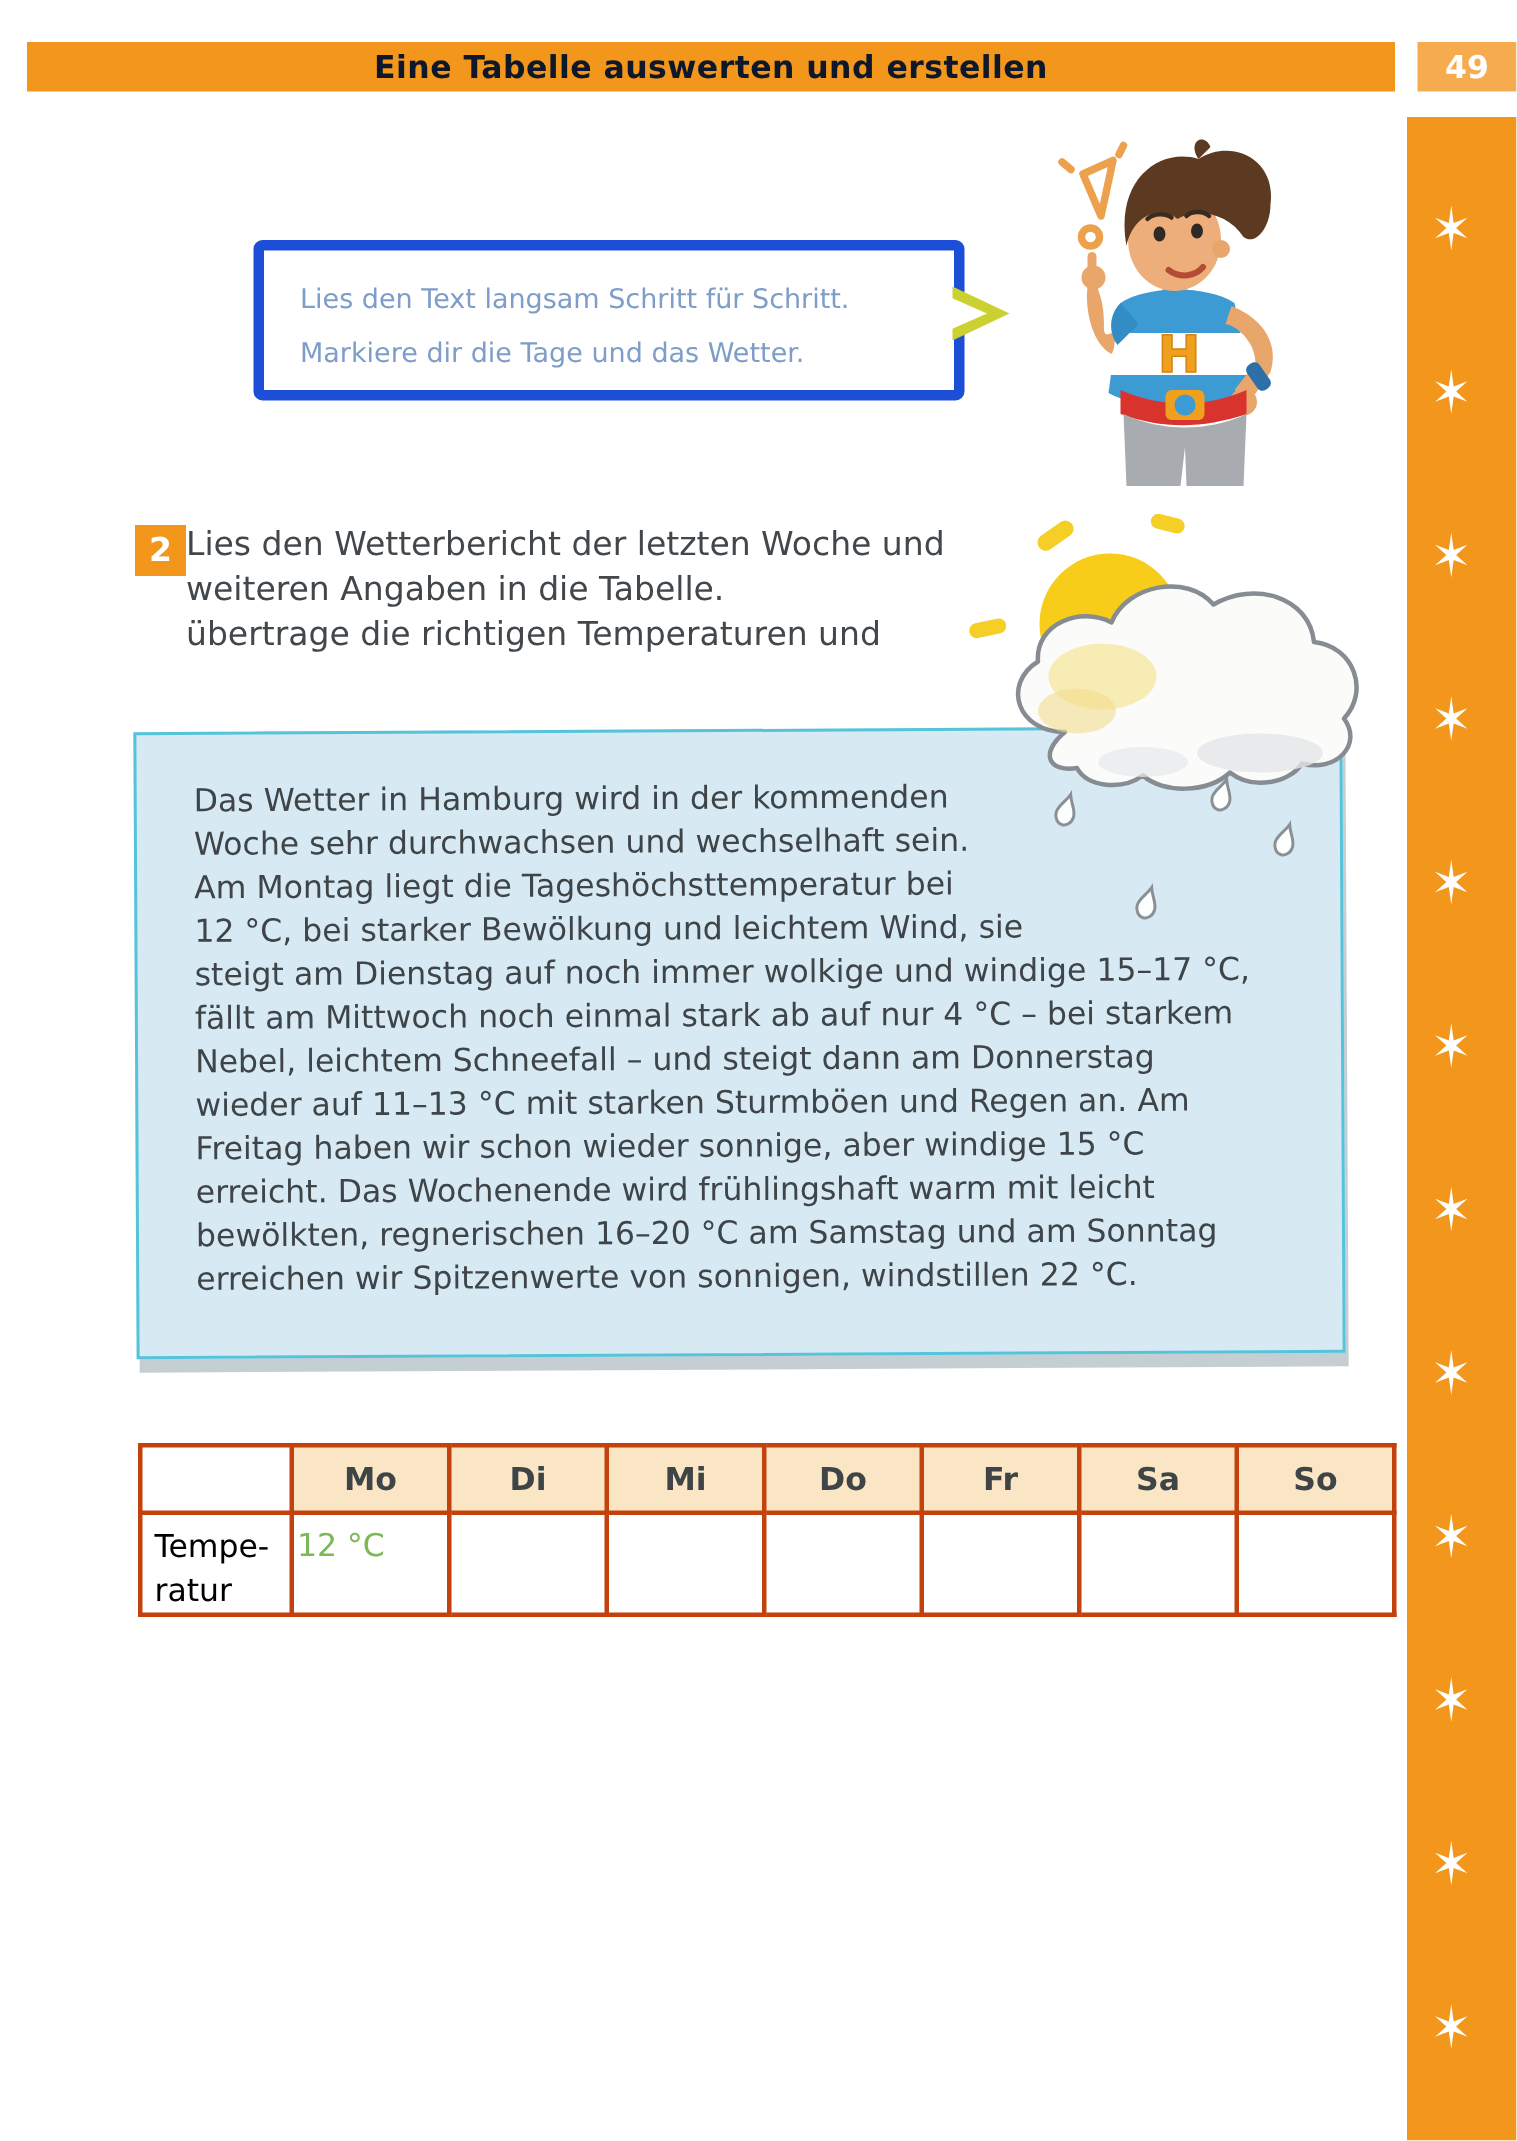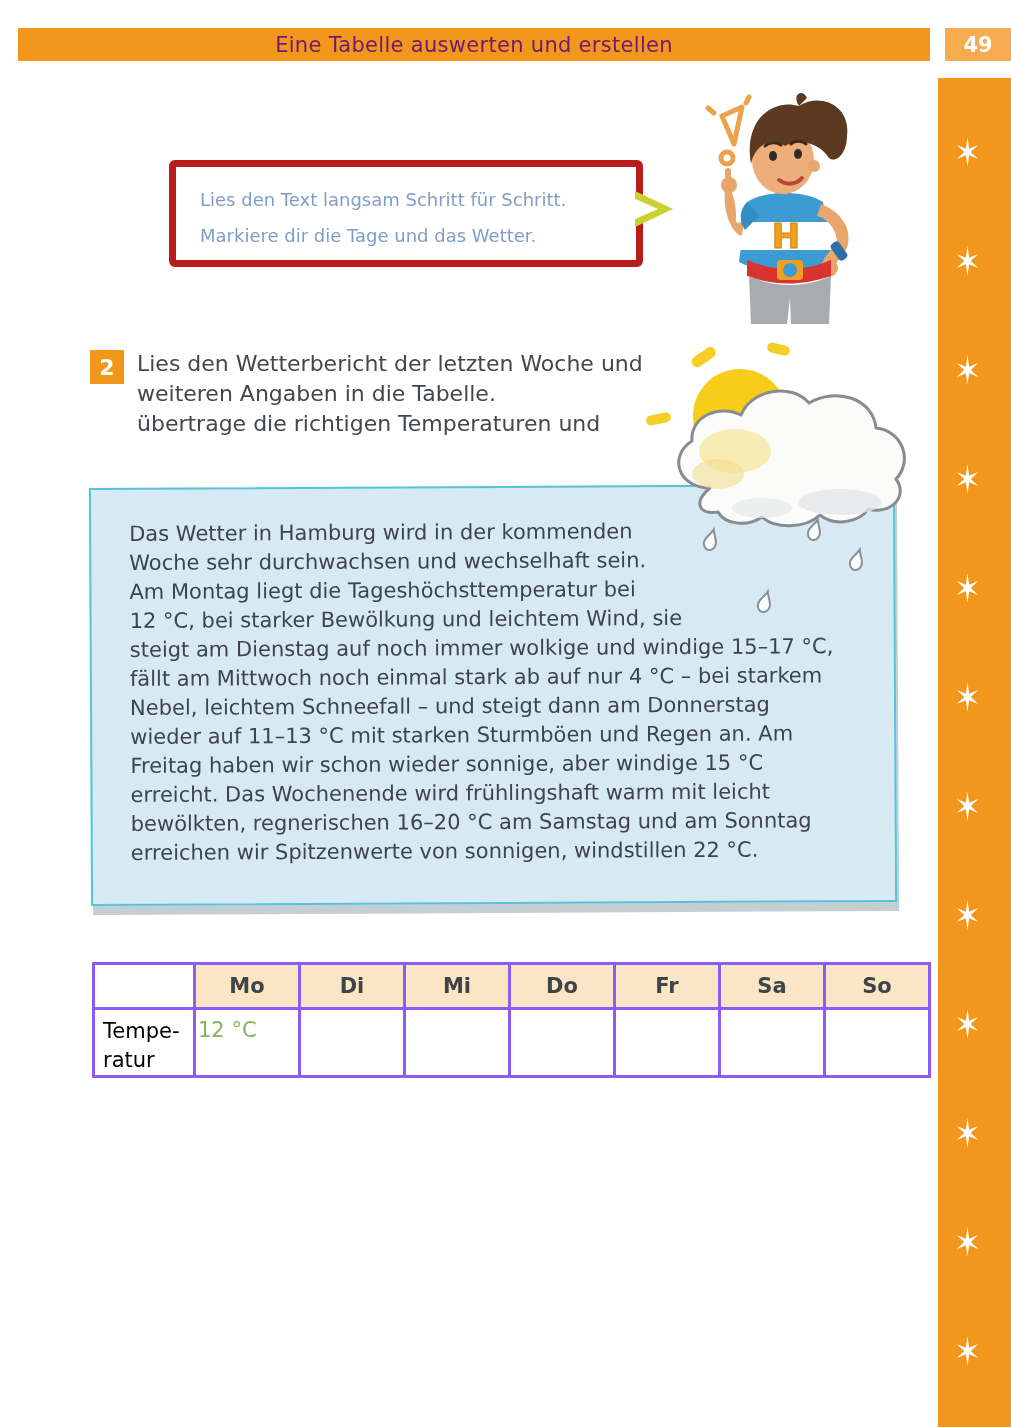--- a/index.html
+++ b/index.html
@@ -1,59 +1,59 @@
 <!DOCTYPE html>
 <html><head>
 <meta charset="utf-8">
 <style>
   html,body{margin:0;padding:0;background:#ffffff;}
   body{width:1011px;height:1427px;position:relative;font-family:"DejaVu Sans",sans-serif;color:#42474B;overflow:hidden;}
 
   
   .header-bar{position:absolute;left:18px;top:28px;width:912px;height:33px;background:#F2961C;
     display:flex;align-items:center;justify-content:center;}
-  .header-bar span{color:#701a75;font-weight:normal;font-size:21px;letter-spacing:.3px;}
+  .header-bar span{color:#0f172a;font-weight:bold;font-size:21px;letter-spacing:.3px;}
   .page-num{position:absolute;left:945px;top:28px;width:66px;height:33px;background:#F6AC4E;
     display:flex;align-items:center;justify-content:center;color:#fff;font-weight:bold;font-size:21px;}
 
   
   .sidebar{position:absolute;left:938px;top:78px;width:73px;height:1349px;background:#F2961C;}
   .star{position:absolute;left:16px;width:27px;height:30px;background:#fff;
     clip-path:polygon(50% 0%,56% 39%,90% 27%,62% 50%,90% 73%,56% 61%,50% 100%,44% 61%,10% 73%,38% 50%,10% 27%,44% 39%);}
 
   
   .bubble{position:absolute;left:169px;top:160px;width:474px;height:107px;box-sizing:border-box;
-    background:#fff;border:7px solid #b91c1c;border-radius:6px;z-index:4;}
+    background:#fff;border:7px solid #1d4ed8;border-radius:6px;z-index:4;}
   .bubble::before{content:'';position:absolute;right:-37px;top:24px;width:0;height:0;
     border:solid transparent;border-width:18px 0 18px 38px;border-left-color:#CBD130;}
   .bubble::after{content:'';position:absolute;right:-22px;top:31px;width:0;height:0;
     border:solid transparent;border-width:11px 0 11px 25px;border-left-color:#ffffff;}
   .bubble .btxt{padding:15px 6px 0 24px;color:#7E9DC8;font-size:18px;line-height:36px;}
   .bubble .btxt div{white-space:nowrap;}
 
   
   .task-badge{position:absolute;left:90px;top:350px;width:34px;height:34px;background:#F2961C;
     display:flex;align-items:center;justify-content:center;color:#fff;font-weight:bold;font-size:22px;}
-  .task-text{position:absolute;left:137px;top:349px;font-size:22px;line-height:30px;color:#42474B;}
+  .task-text{position:absolute;left:124px;top:349px;font-size:22px;line-height:30px;color:#42474B;}
   .task-text div{white-space:nowrap;}
 
   
   .report-box{position:absolute;left:90px;top:486px;width:806px;height:418px;box-sizing:border-box;
     background:#D7EAF3;border:2px solid #55C4DA;transform:rotate(-0.3deg);
     box-shadow:2px 9px 0 rgba(150,165,175,.55);z-index:1;}
   .report-text{padding:30px 0 0 38px;font-size:21px;line-height:29px;color:#3E4448;}
   .report-text div{white-space:nowrap;}
 
   
   .mascot{position:absolute;left:695px;top:84px;z-index:3;}
   .cloud-illu{position:absolute;left:640px;top:336px;z-index:2;}
 
   
   .wtable{position:absolute;left:92px;top:962px;border-collapse:collapse;table-layout:fixed;}
-  .wtable th,.wtable td{border:3px solid #8b5cf6;padding:0;vertical-align:top;}
+  .wtable th,.wtable td{border:3px solid #c2410c;padding:0;vertical-align:top;}
   .wtable thead th{background:#FAE5C4;height:42px;font-size:21px;font-weight:bold;color:#3F4447;
     text-align:center;vertical-align:middle;}
   .wtable .row-label{font-weight:normal;text-align:left;font-size:21px;color:#000000;
     padding:7px 2px 0 8px;line-height:29px;white-space:pre-line;background:#fff;}
   .wtable .hand{color:#7CB857;font-size:21px;line-height:31px;padding:5px 0 0 2px;
     white-space:pre-line;background:#fff;}
   .wtable .empty{background:#fff;}
 </style>
 </head>
 <body>

